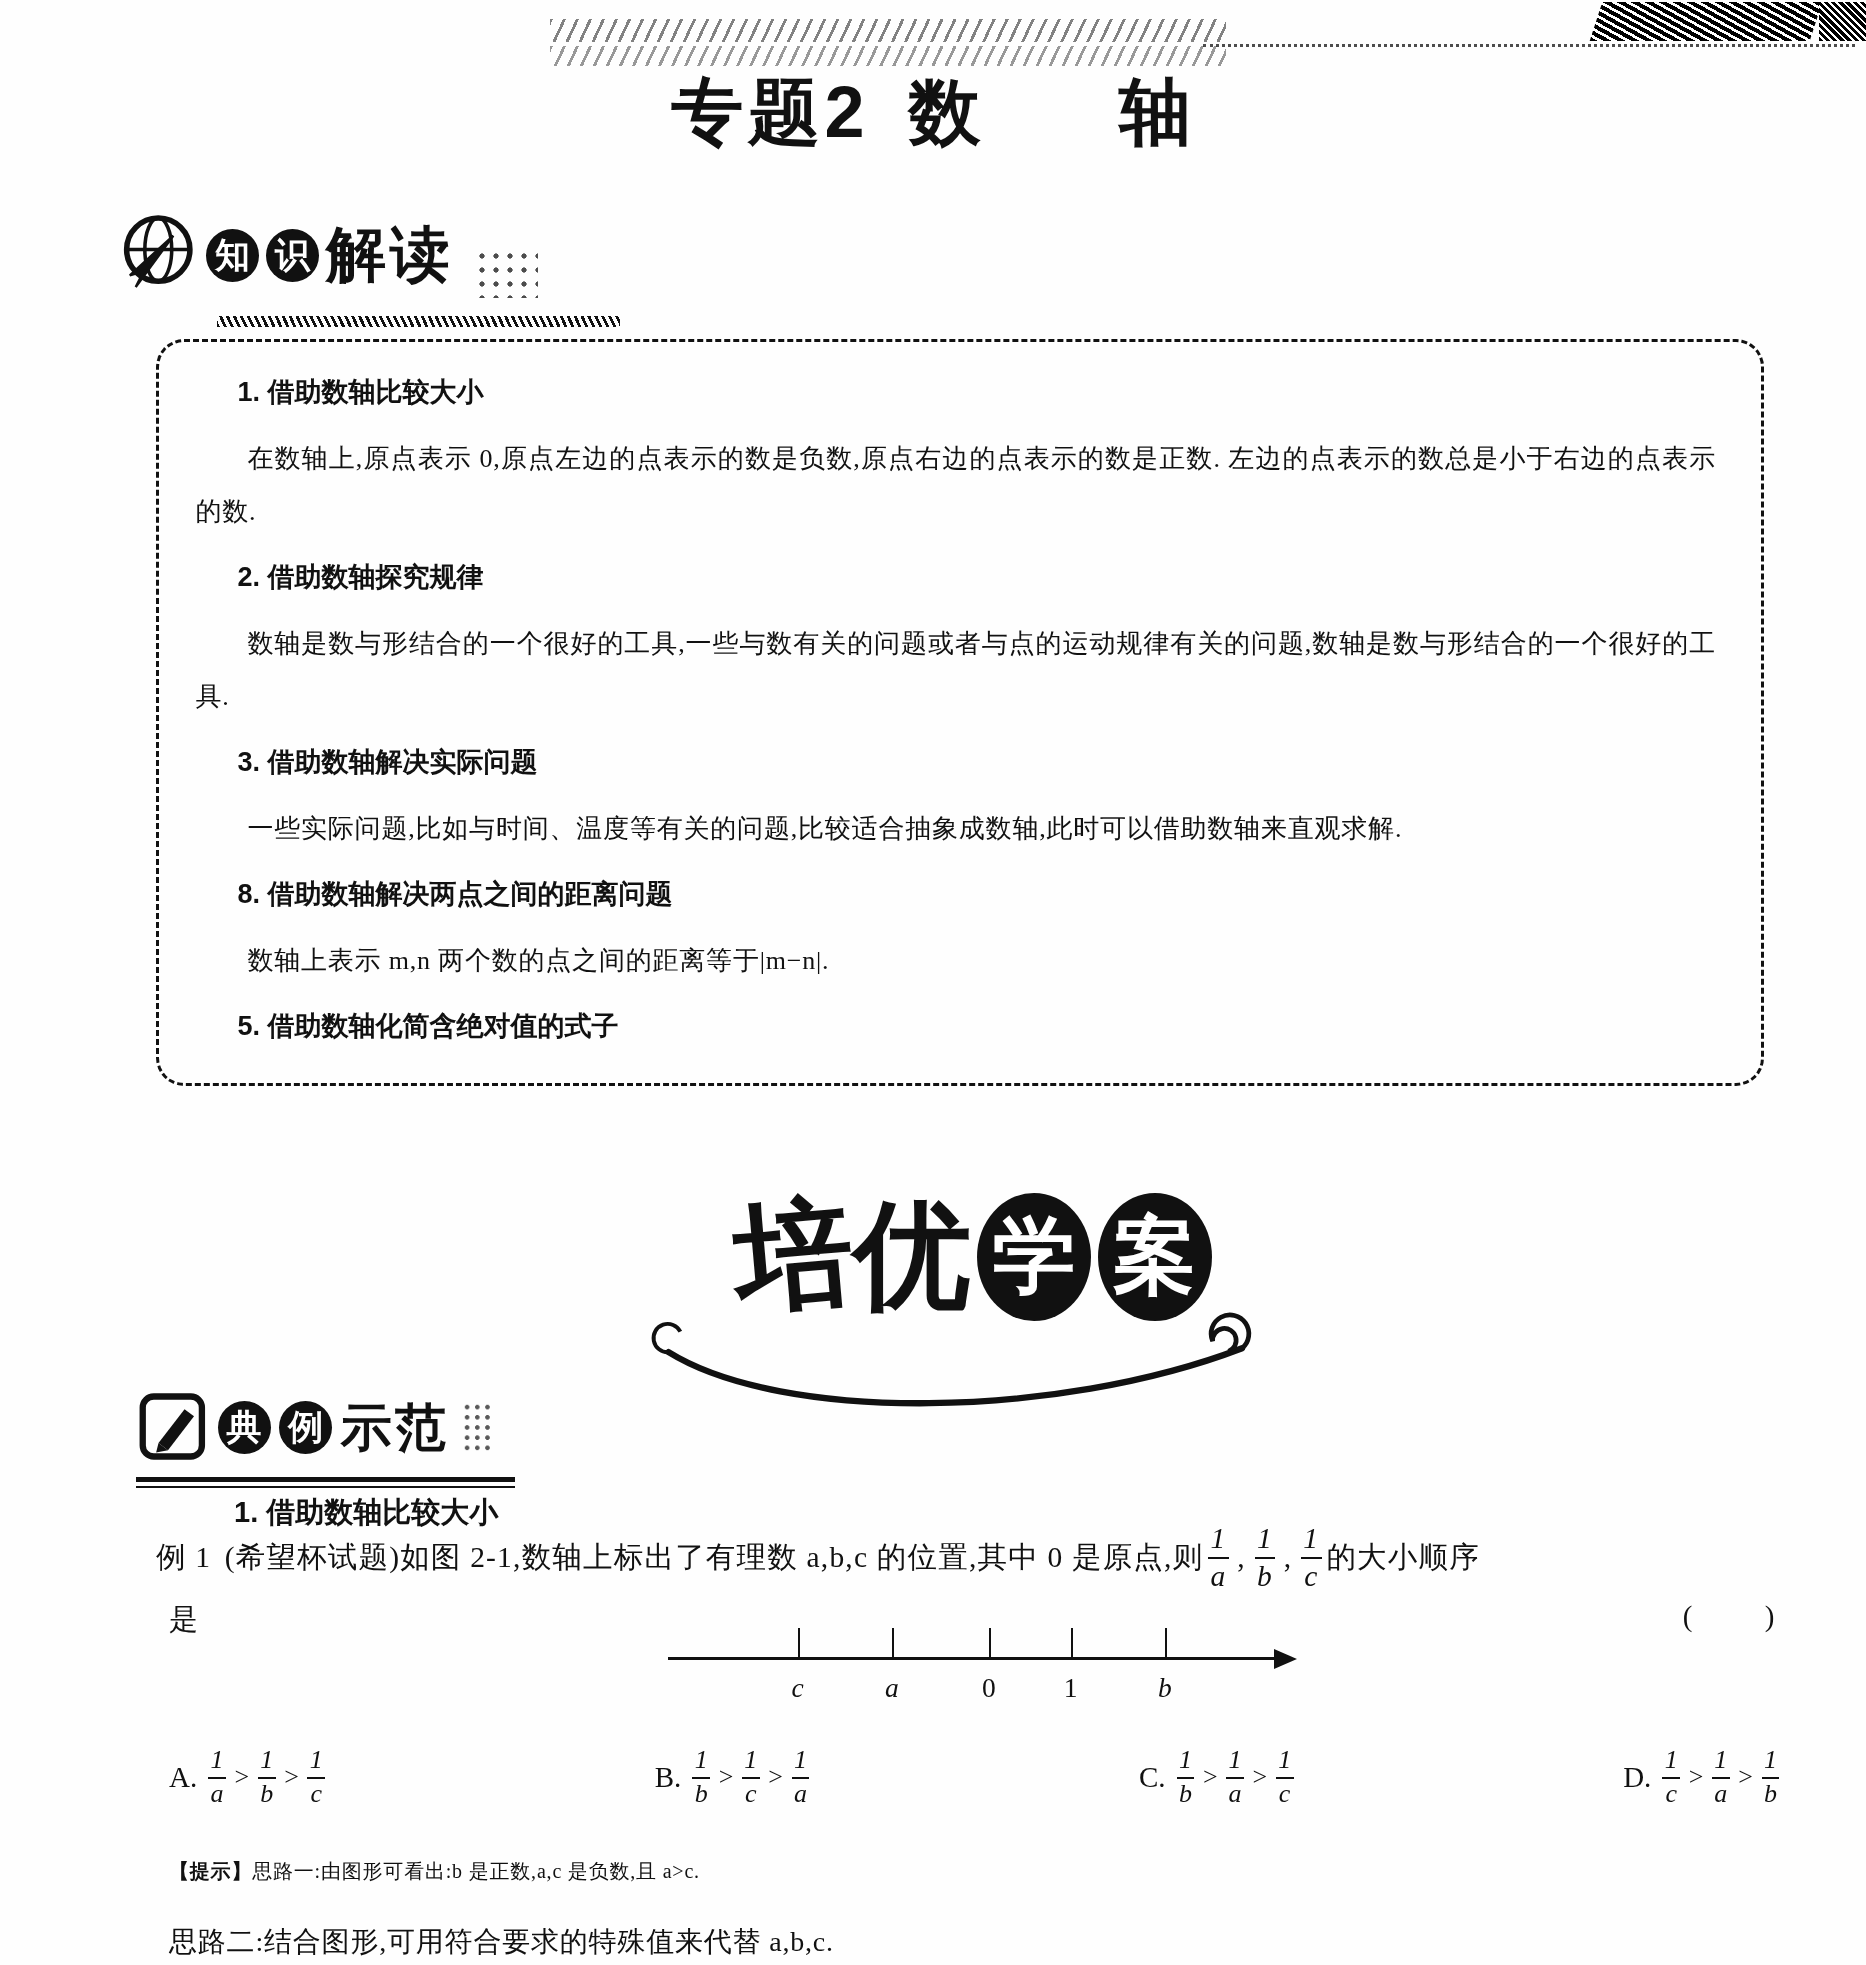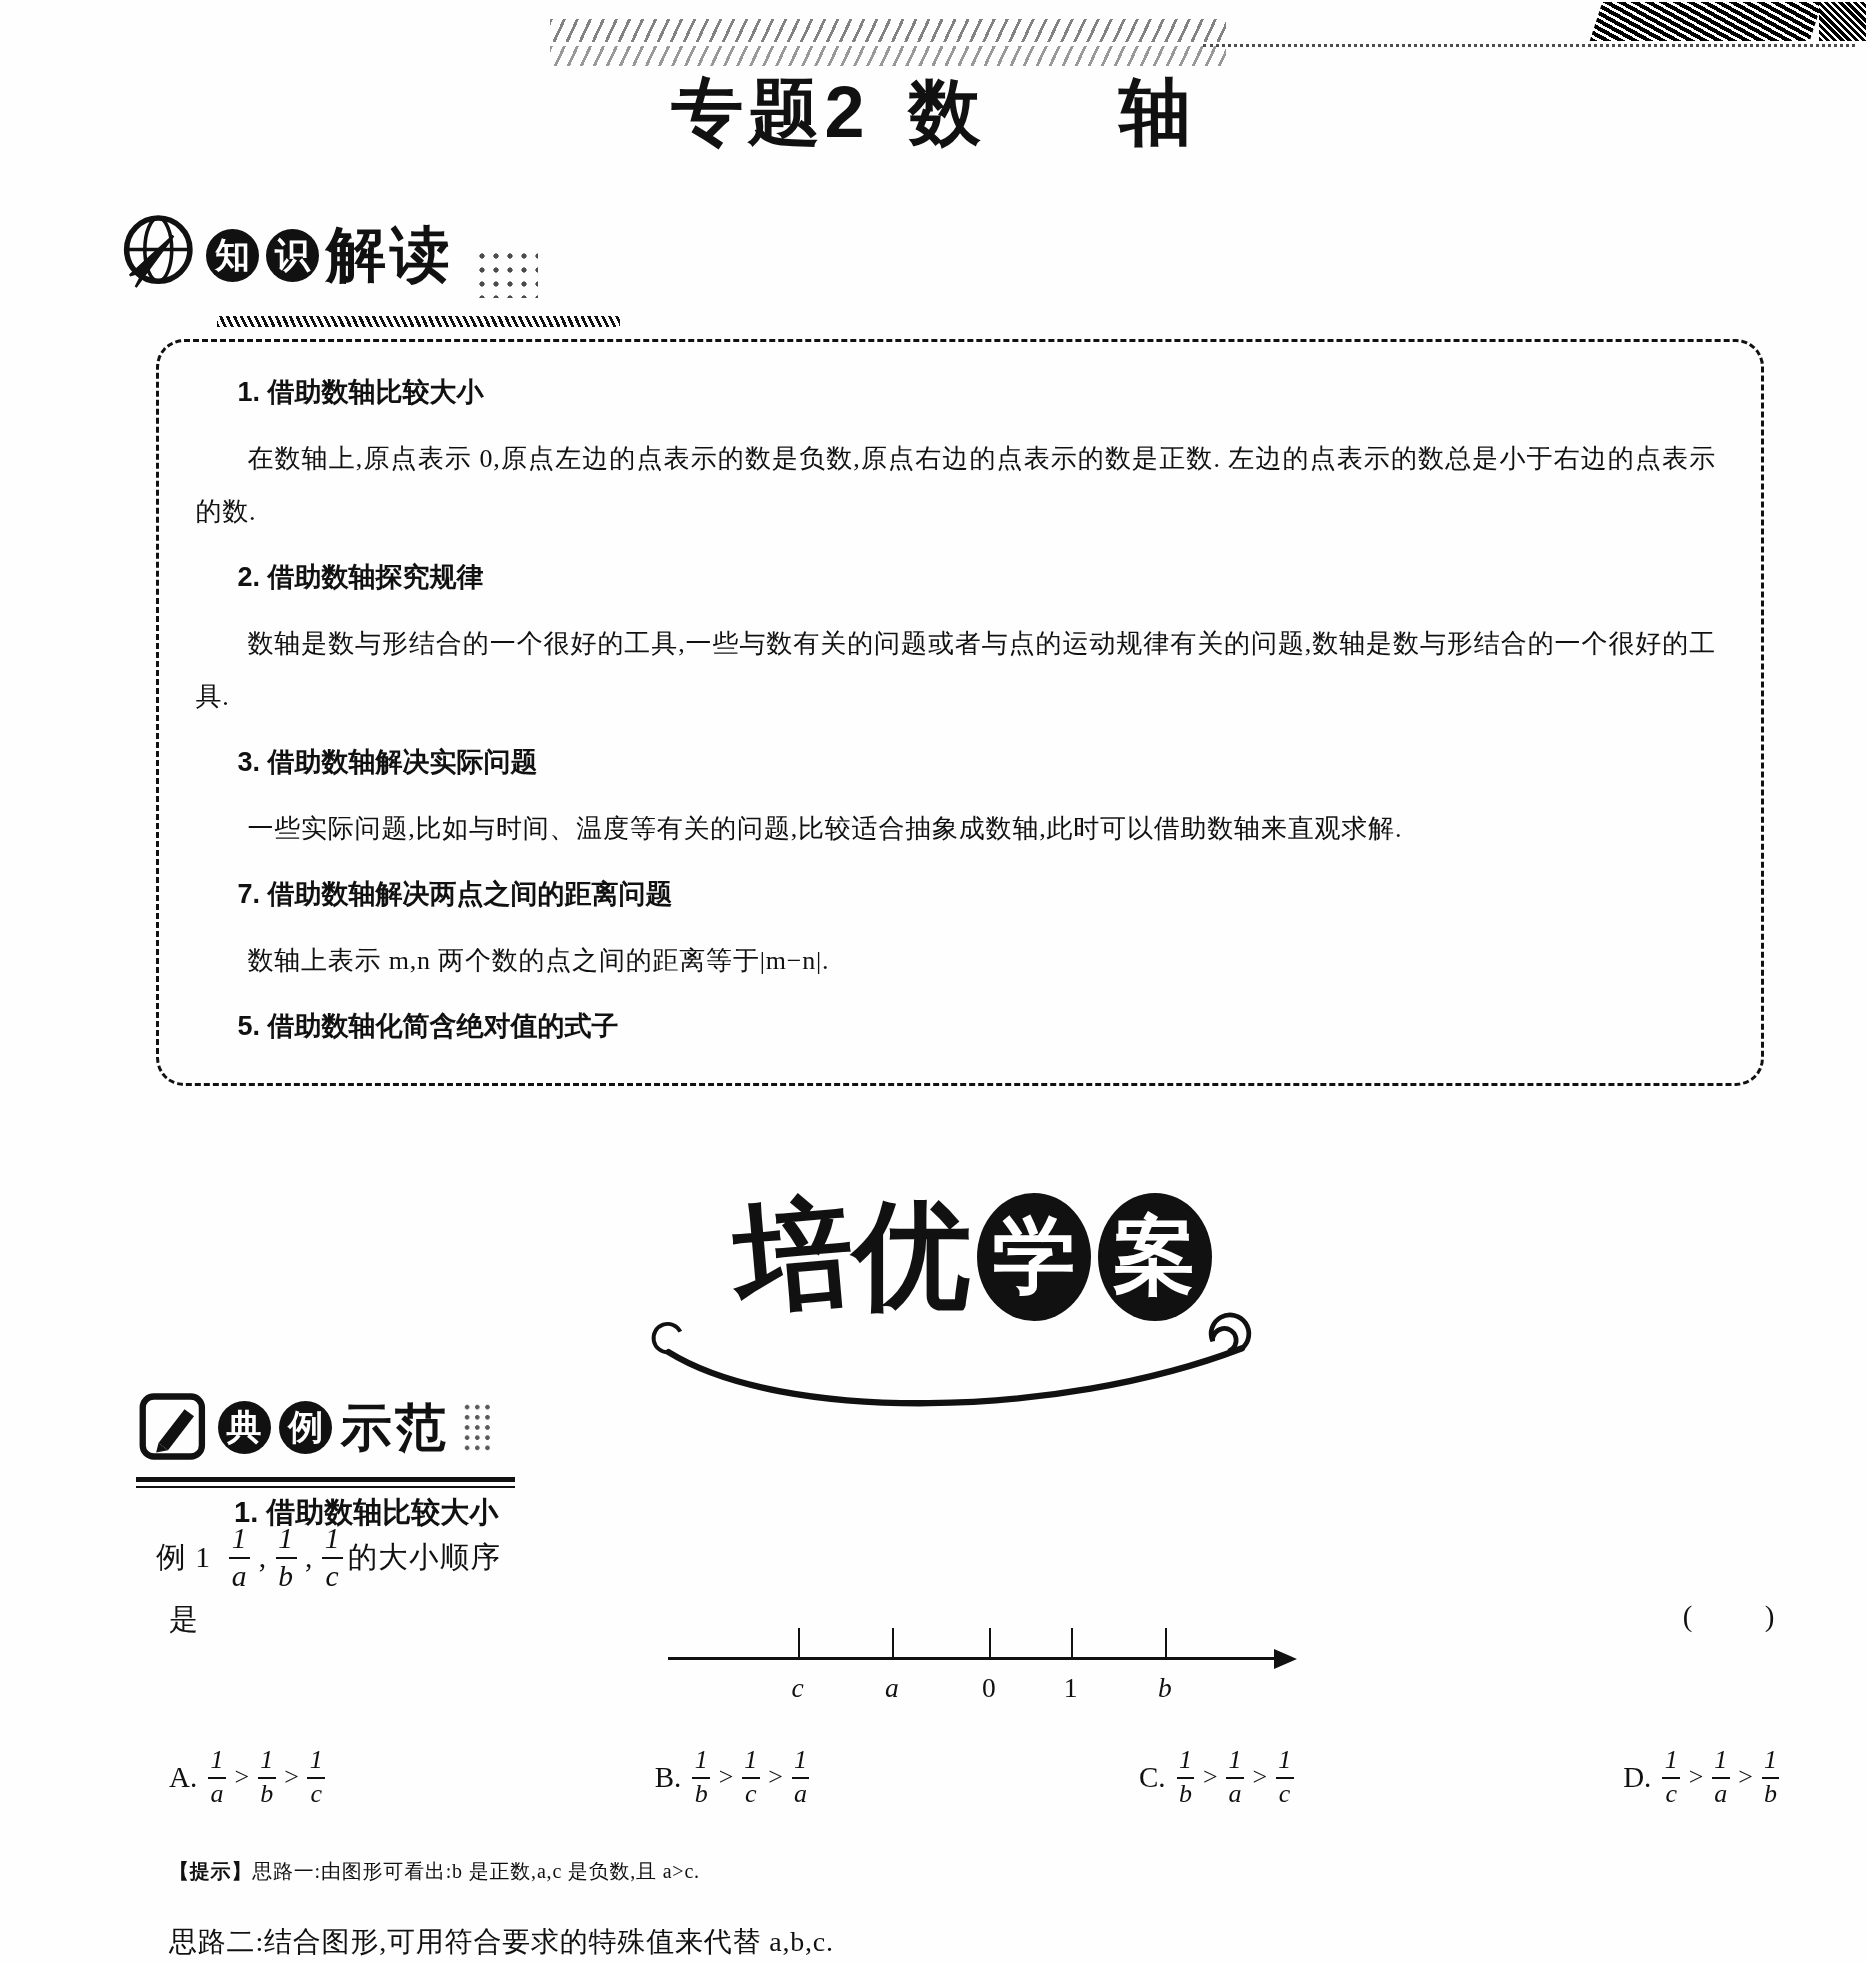--- a/index.html
+++ b/index.html
@@ -122,21 +122,21 @@
   </div>
   <div class="ks-underline"></div>
 
   <div class="kbox">
     <h3>1. 借助数轴比较大小</h3>
     <p>在数轴上,原点表示 0,原点左边的点表示的数是负数,原点右边的点表示的数是正数. 左边的点表示的数总是小于右边的点表示的数.</p>
     <h3>2. 借助数轴探究规律</h3>
     <p>数轴是数与形结合的一个很好的工具,一些与数有关的问题或者与点的运动规律有关的问题,数轴是数与形结合的一个很好的工具.</p>
     <h3>3. 借助数轴解决实际问题</h3>
     <p>一些实际问题,比如与时间、温度等有关的问题,比较适合抽象成数轴,此时可以借助数轴来直观求解.</p>
-    <h3>7. 借助数轴解决两点之间的距离问题</h3>
+    <h3>8. 借助数轴解决两点之间的距离问题</h3>
     <p>数轴上表示 m,n 两个数的点之间的距离等于|m−n|.</p>
     <h3>5. 借助数轴化简含绝对值的式子</h3>
   </div>
 
   <div class="banner">
     <span class="b-plain tilt">培</span>
     <span class="b-plain">优</span>
     <span class="b-circ">学</span>
     <span class="b-circ">案</span>
   </div>
@@ -158,20 +158,21 @@
     <span class="circ">例</span>
     <span class="dx-rest">示范</span>
     <span class="dx-dots"></span>
   </div>
   <div class="dx-underline"></div>
 
   <div class="sub1">1. 借助数轴比较大小</div>
 
   <div class="ex-line1">
     <span class="ex-label">例 1</span>
+    <span>(希望杯试题)如图 2-1,数轴上标出了有理数 a,b,c 的位置,其中 0 是原点,则</span>
     <span class="fracgroup">
         <span class="frac">
           <span class="num">1</span>
           <span class="bar"></span>
           <span class="den">a</span>
         </span>
         <span class="frac-sep">,</span>
         <span class="frac">
           <span class="num">1</span>
           <span class="bar"></span>

